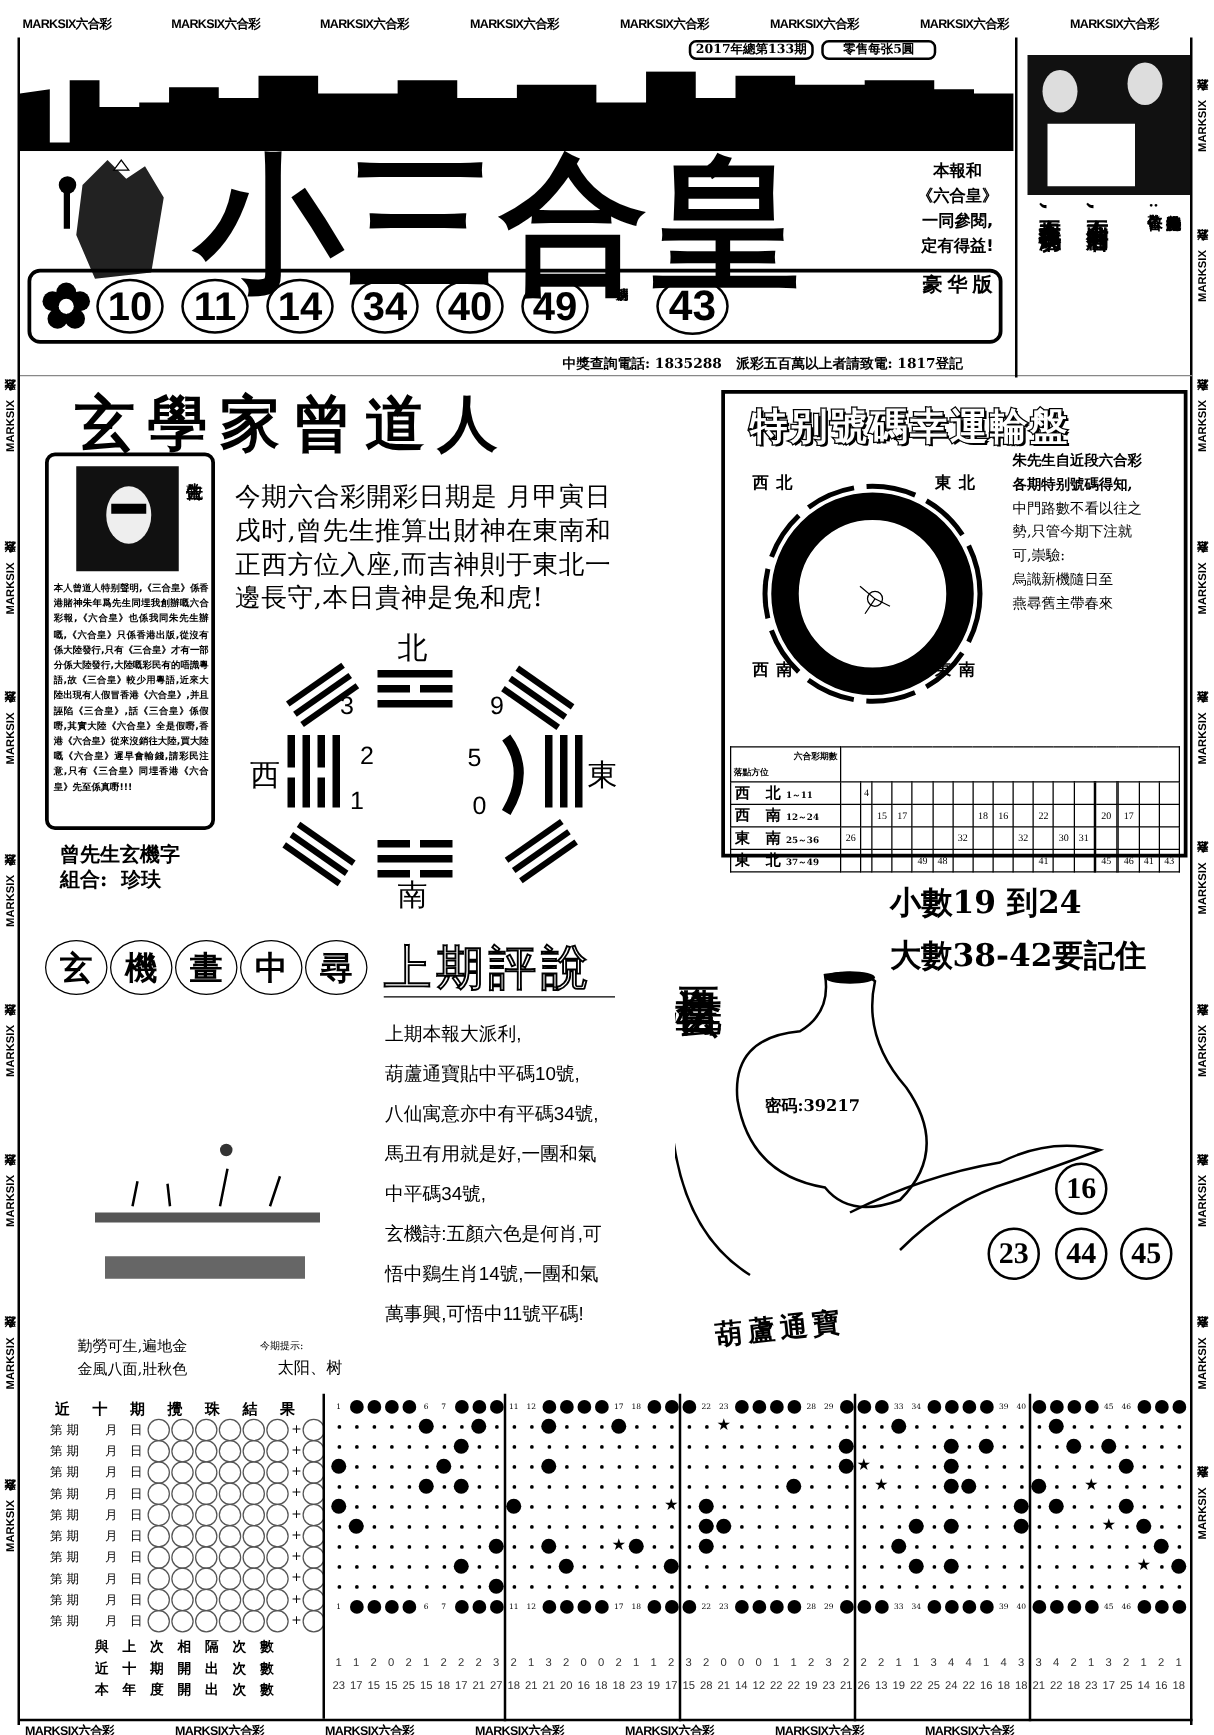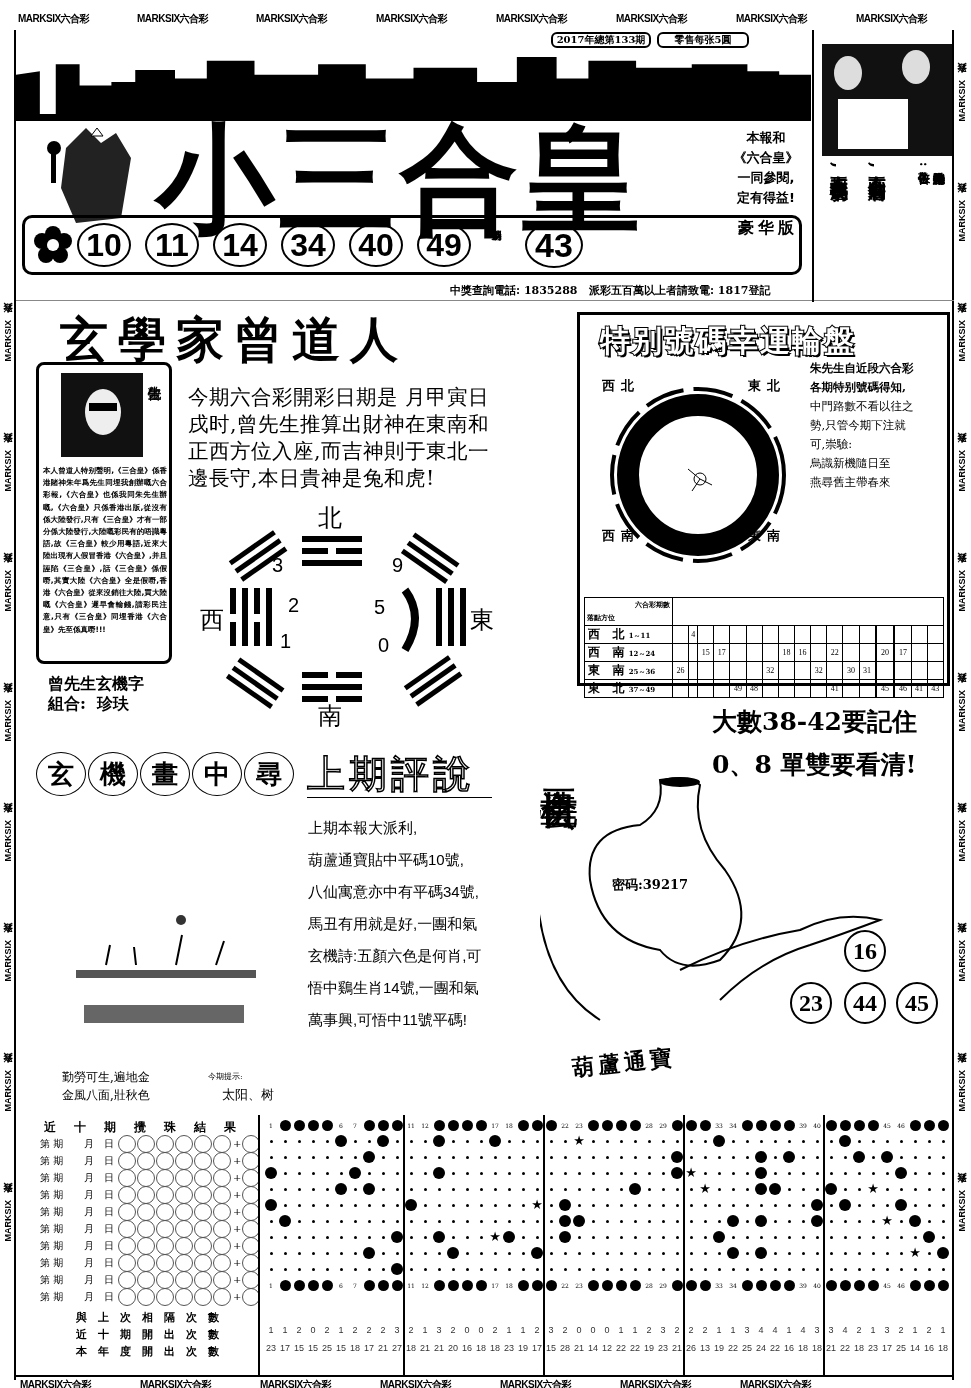--- a/index.html
+++ b/index.html
@@ -315,22 +315,22 @@
           <td></td>
           <td>46</td>
           <td>41</td>
           <td>43</td>
         </tr>
   </tbody>
     </table>
 </div>
 
 <div class="abs" style="left:712px;top:700px;width:240px;font-size:25px;font-weight:bold;line-height:43px;white-space:nowrap">
+  <div>小數19 到24</div>
   <div>大數38-42要記住</div>
-  <div>0、8 單雙要看清!</div>
 </div>
 <div class="abs" style="left:540px;top:770px;width:390px;height:260px">
   <svg width="390" height="260" viewBox="0 0 390 260">
     <path d="M120 10 Q150 5 160 15 Q150 60 185 100 Q220 150 180 190 Q140 205 120 180 Q60 170 50 110 Q45 60 100 55 Q125 40 120 10Z" fill="none" stroke="#000" stroke-width="2"></path>
     <ellipse cx="140" cy="12" rx="20" ry="5" fill="#000"></ellipse>
     <path d="M140 200 Q200 170 260 160 Q300 140 340 150 Q300 165 270 175 Q220 190 180 230" fill="none" stroke="#000" stroke-width="2"></path>
     <path d="M0 40 Q-20 200 60 250" fill="none" stroke="#000" stroke-width="2"></path>
   </svg>
 </div>
 <div class="abs vtext" style="left:536px;top:760px;font-size:38px;font-weight:normal;line-height:46px;letter-spacing:0">三合皇玄机诗</div>
@@ -366,20 +366,21 @@
   <div style="font-size:8px">今期提示:</div>
   <div style="font-size:13px;padding-left:14px">太阳、树</div>
 </div>
 
 <div class="abs sans" style="left:307px;top:752px;width:185px;height:46px;font-size:38px;color:#fff;-webkit-text-stroke:1.5px #000;letter-spacing:4px;border-bottom:1px solid #000;line-height:44px">上期評說</div>
 <div class="abs lib" style="left:308px;top:812px;width:225px;font-size:15px;line-height:32px;white-space:nowrap">
   <div>上期本報大派利,</div>
   <div>葫蘆通寶貼中平碼10號,</div>
   <div>八仙寓意亦中有平碼34號,</div>
   <div>馬丑有用就是好,一團和氣</div>
+  <div>中平碼34號,</div>
   <div>玄機詩:五顏六色是何肖,可</div>
   <div>悟中鷄生肖14號,一團和氣</div>
   <div>萬事興,可悟中11號平碼!</div>
 </div>
 
 <div class="abs" style="left:16px;top:1115px;width:938px;height:262px;border-bottom:2px solid #000">
   <div class="abs" style="left:28px;top:4px;font-size:12px;font-weight:bold;letter-spacing:18px">近十期攪珠結果</div>
   <div class="abs" id="result-rows" style="left:24px;top:20px;width:230px">
       <div style="display: flex; align-items: center; height: 17px; font-size: 10px; white-space: nowrap;">
         <span style="width:34px">第 期</span>

